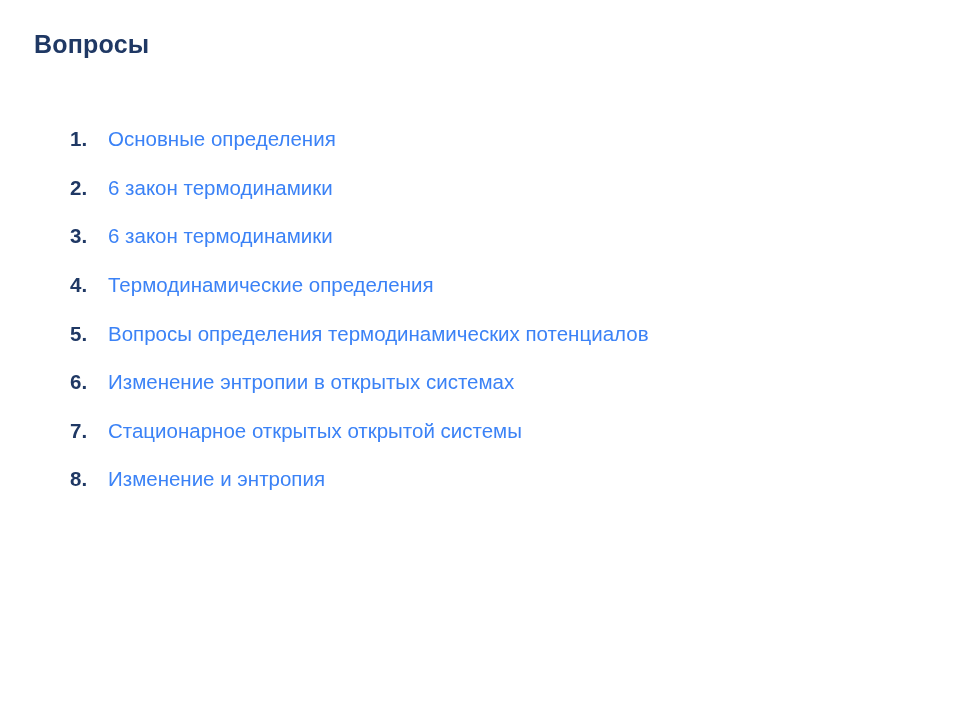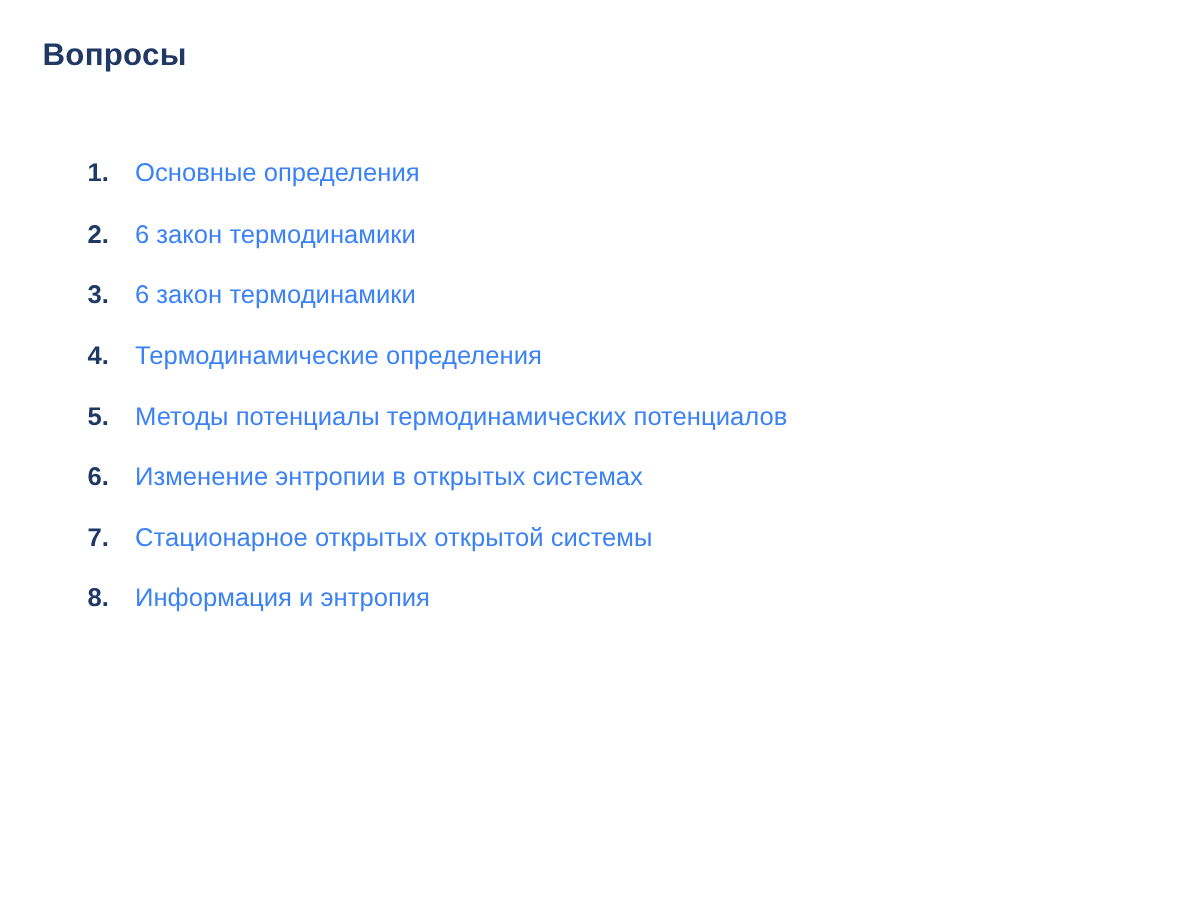--- a/index.html
+++ b/index.html
@@ -82,32 +82,32 @@
       <span class="agenda-text">6 закон термодинамики</span>
     </li>
 
     <li class="agenda-item">
       <span class="agenda-num">4.</span>
       <span class="agenda-text">Термодинамические определения</span>
     </li>
 
     <li class="agenda-item">
       <span class="agenda-num">5.</span>
-      <span class="agenda-text">Методы потенциалы термодинамических потенциалов</span>
+      <span class="agenda-text">Вопросы определения термодинамических потенциалов</span>
     </li>
 
     <li class="agenda-item">
       <span class="agenda-num">6.</span>
       <span class="agenda-text">Изменение энтропии в открытых системах</span>
     </li>
 
     <li class="agenda-item">
       <span class="agenda-num">7.</span>
       <span class="agenda-text">Стационарное открытых открытой системы</span>
     </li>
 
     <li class="agenda-item">
       <span class="agenda-num">8.</span>
-      <span class="agenda-text">Информация и энтропия</span>
+      <span class="agenda-text">Изменение и энтропия</span>
     </li>
 
   </ul>
 </div>
 
 </body></html>

